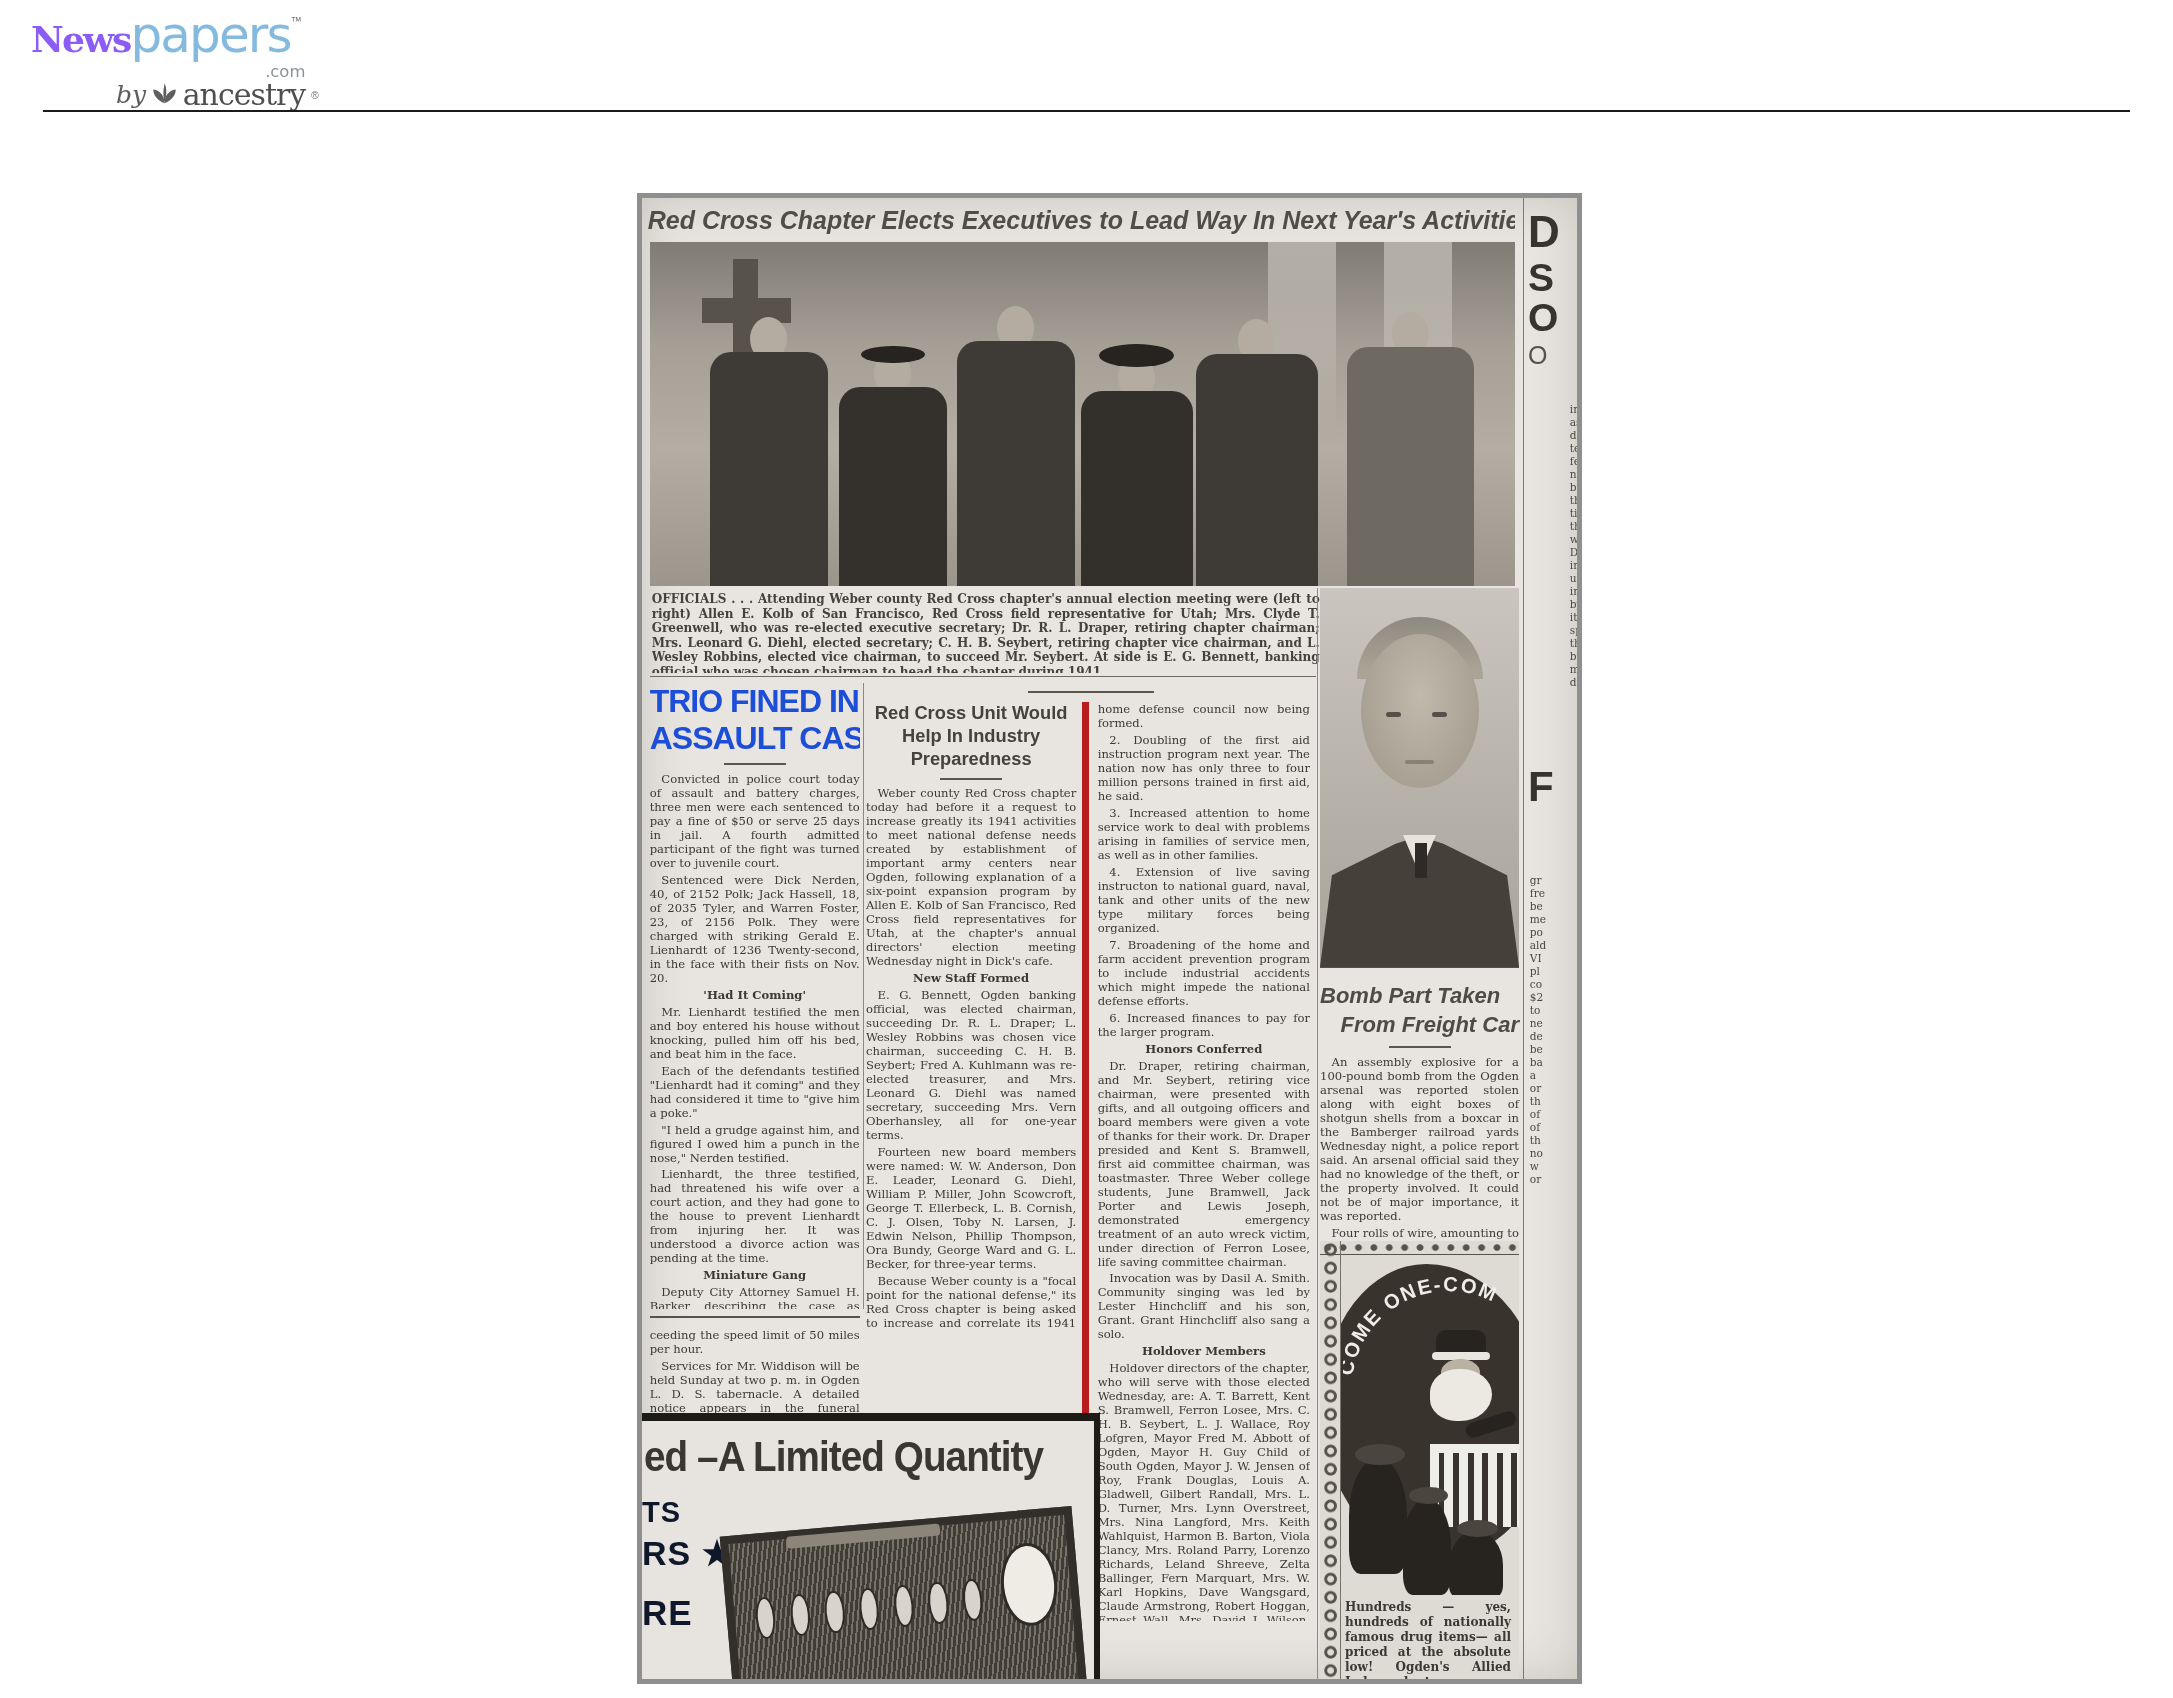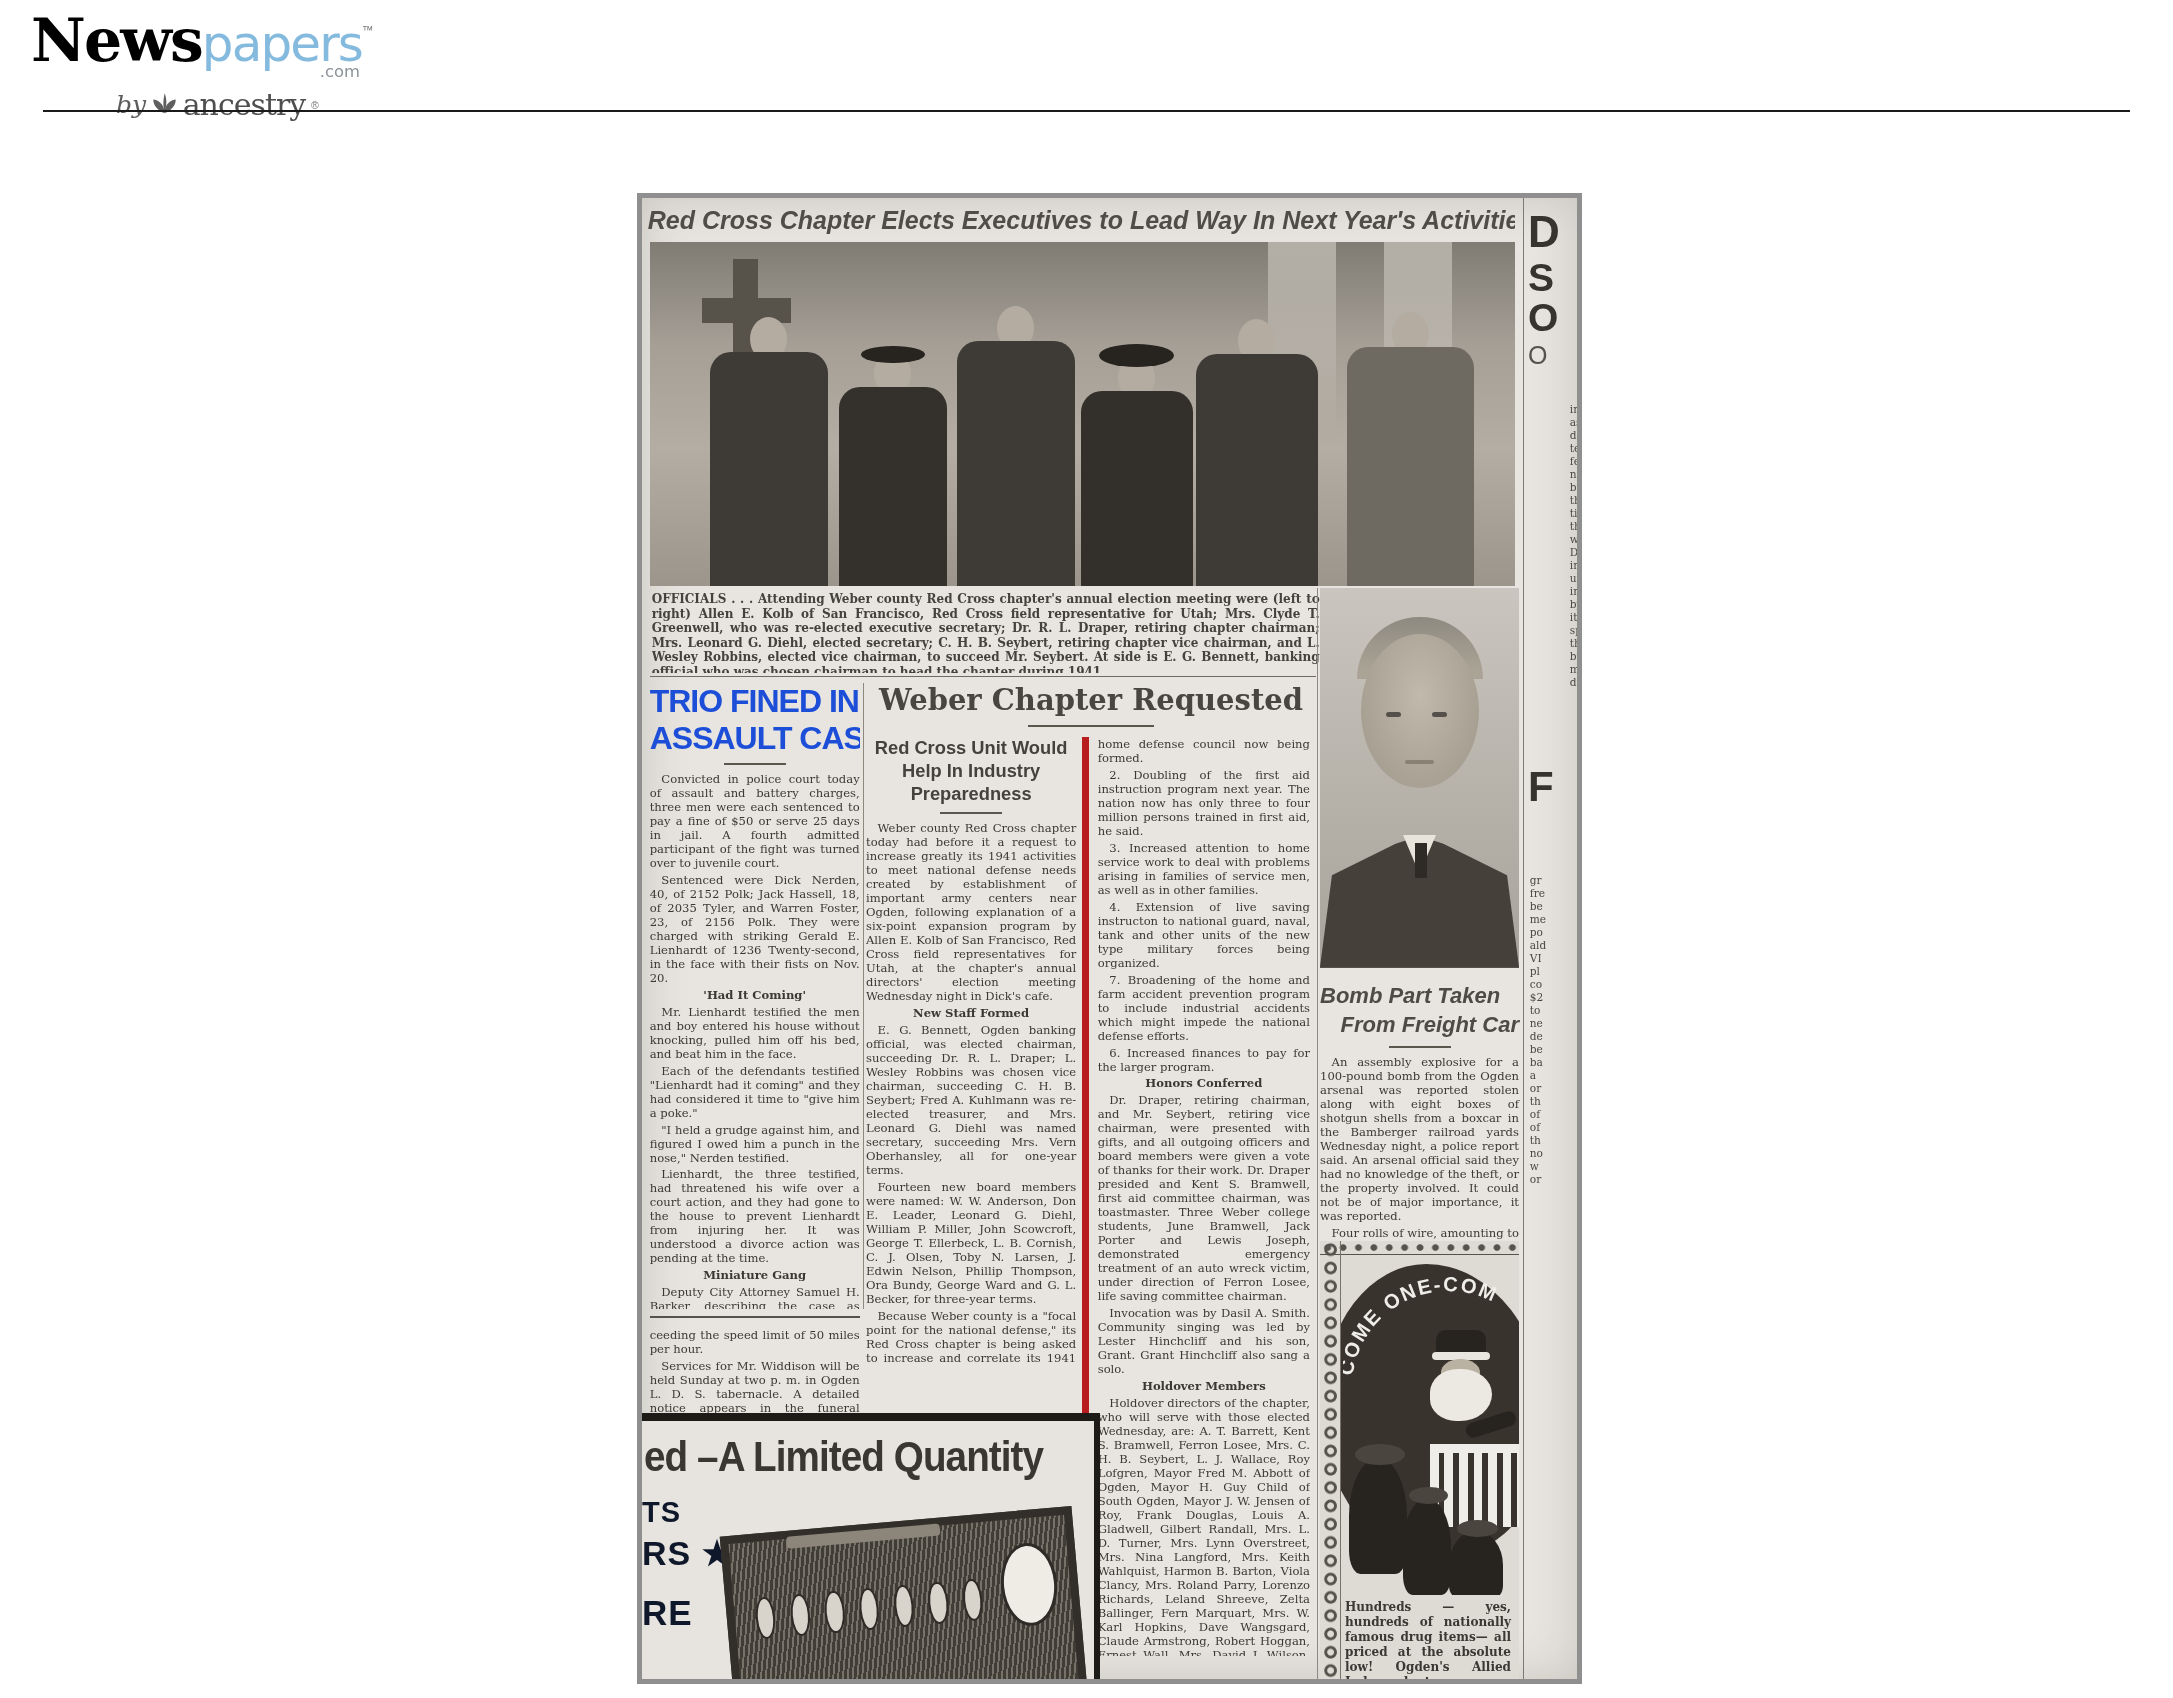--- a/index.html
+++ b/index.html
@@ -2,21 +2,21 @@
 <html><head>
 <meta charset="utf-8">
 <style>
   html,body{margin:0;padding:0;background:#ffffff;}
   .page{position:relative;width:2173px;height:1698px;background:#ffffff;overflow:hidden;
         font-family:"Liberation Sans",sans-serif;}
 
   
   .logo{position:absolute;left:31px;top:9.7px;cursor:pointer;}
   .logo-row{position:relative;white-space:nowrap;line-height:1;}
-  .lg-news{font-family:"DejaVu Serif",serif;font-weight:bold;font-size:60px;color:#000000;letter-spacing:-1.9px;}
+  .lg-news{font-family:"DejaVu Serif",serif;font-weight:bold;font-size:36px;color:#8b5cf6;letter-spacing:-1.9px;}
   .lg-papers{font-family:"DejaVu Sans",sans-serif;font-size:50px;color:#85badf;letter-spacing:-1.9px;}
   .lg-tm{font-size:11.6px;color:#777;vertical-align:27px;}
   .lg-com{position:absolute;right:13.5px;top:54px;font-family:"DejaVu Sans",sans-serif;font-size:16.4px;color:#8b9299;}
   .lg-byrow{margin:17.4px 0 0 85px;display:flex;align-items:center;gap:5.8px;}
   .lg-by{font-family:"DejaVu Serif",serif;font-style:italic;font-size:25px;color:#5c5c5c;}
   .lg-anc{font-family:"DejaVu Serif",serif;font-size:30px;color:#4f4f4f;letter-spacing:-1px;}
   .lg-reg{font-size:10.6px;color:#777;vertical-align:13.5px;}
   .leaf-svg{width:25px;height:25px;}
   .citation{position:absolute;top:39px;right:35px;font-size:27px;color:#0c0c0c;letter-spacing:0.2px;}
   .head-rule{position:absolute;top:110px;left:43px;right:43px;height:1.9px;background:#1a1a1a;}
@@ -225,21 +225,20 @@
       <p class="csub">Miniature Gang</p>
       <p>Deputy City Attorney Samuel H. Barker, describing the case as "miniature gang warfare," asked the court for the maximum penalty. "If a man isn't safe in his own home, things have come to a pretty bad mess," the attorney said.</p>
     </div>
     <div class="abs trio-tail-rule"></div>
     <div class="abs trio-tail np">
       <p class="ni">ceeding the speed limit of 50 miles per hour.</p>
       <p>Services for Mr. Widdison will be held Sunday at two p. m. in Ogden L. D. S. tabernacle. A detailed notice appears in the funeral column.</p>
     </div>
 
     <div class="abs col-weber">
-      <div class="weber-h">Weber Chapter Requested</div>
       <div class="weber-div"></div>
       <div class="weber-cols">
         <div class="wc1 np">
           <div class="w-sub">Red Cross Unit Would</div>
           <div class="w-sub">Help In Industry</div>
           <div class="w-sub">Preparedness</div>
           <div class="sline"></div>
           <p>Weber county Red Cross chapter today had before it a request to increase greatly its 1941 activities to meet national defense needs created by establishment of important army centers near Ogden, following explanation of a six-point expansion program by Allen E. Kolb of San Francisco, Red Cross field representatives for Utah, at the chapter's annual directors' election meeting Wednesday night in Dick's cafe.</p>
           <p class="csub">New Staff Formed</p>
           <p>E. G. Bennett, Ogden banking official, was elected chairman, succeeding Dr. R. L. Draper; L. Wesley Robbins was chosen vice chairman, succeeding C. H. B. Seybert; Fred A. Kuhlmann was re-elected treasurer, and Mrs. Leonard G. Diehl was named secretary, succeeding Mrs. Vern Oberhansley, all for one-year terms.</p>

